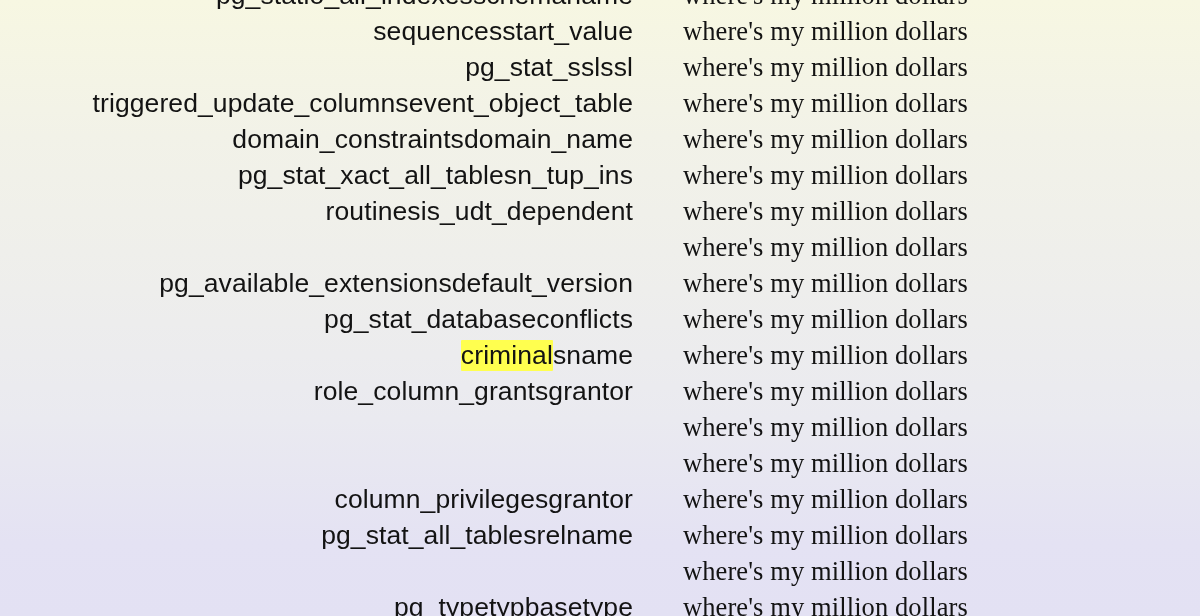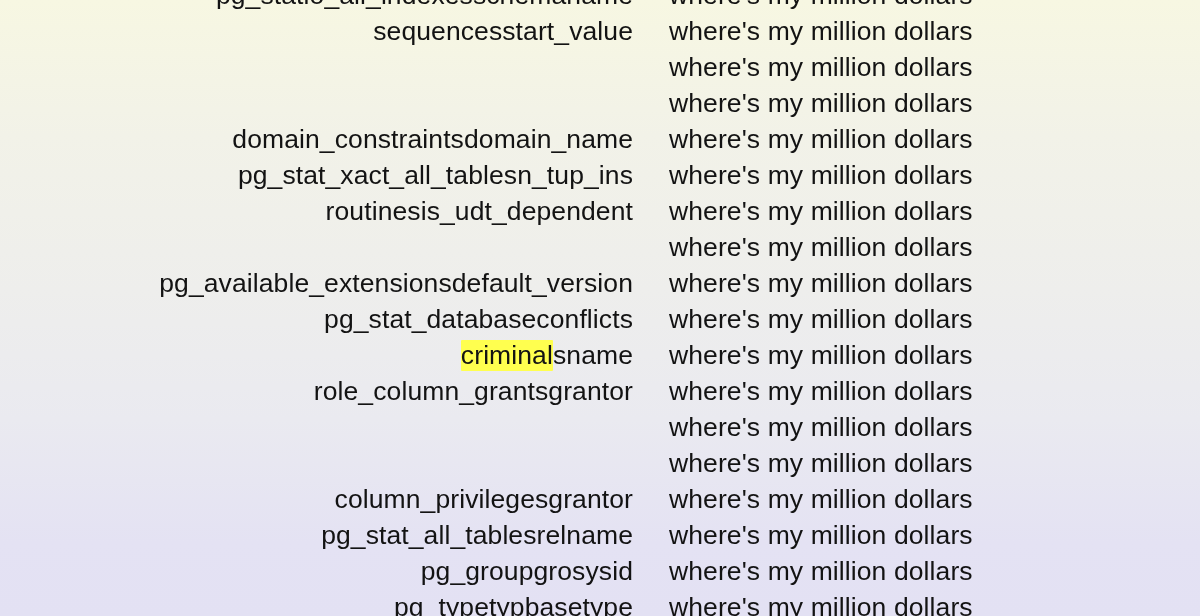--- a/index.html
+++ b/index.html
@@ -58,22 +58,23 @@
     width: 633px;
     text-align: right;
     direction: ltr;
   }
   .cell-name .inner {
     display: inline-block;
   }
 
   
   .cell-note {
-    left: 669px;
+    left: 683px;
     text-align: center;
+    font-family: Liberation Serif, serif;
   }
 
   .hl {
     background: #ffff4f;
     color: #131313;
     padding: 0 0 1px 0;
     border-radius: 1px;
     text-align: center;
   }
 </style>
@@ -84,23 +85,25 @@
   <div id="rows">
       <div class="row">
         <div class="cell cell-name"><span class="inner">pg_statio_all_indexesschemaname</span></div>
         <div class="cell cell-note">where's my million dollars</div>
       </div>
       <div class="row">
         <div class="cell cell-name"><span class="inner">sequencesstart_value</span></div>
         <div class="cell cell-note">where's my million dollars</div>
       </div>
       <div class="row">
+        <div class="cell cell-name"><span class="inner">pg_stat_sslssl</span></div>
         <div class="cell cell-note">where's my million dollars</div>
       </div>
       <div class="row">
+        <div class="cell cell-name"><span class="inner">triggered_update_columnsevent_object_table</span></div>
         <div class="cell cell-note">where's my million dollars</div>
       </div>
       <div class="row">
         <div class="cell cell-name"><span class="inner">domain_constraintsdomain_name</span></div>
         <div class="cell cell-note">where's my million dollars</div>
       </div>
       <div class="row">
         <div class="cell cell-name"><span class="inner">pg_stat_xact_all_tablesn_tup_ins</span></div>
         <div class="cell cell-note">where's my million dollars</div>
       </div>
@@ -135,21 +138,20 @@
       </div>
       <div class="row">
         <div class="cell cell-name"><span class="inner">column_privilegesgrantor</span></div>
         <div class="cell cell-note">where's my million dollars</div>
       </div>
       <div class="row">
         <div class="cell cell-name"><span class="inner">pg_stat_all_tablesrelname</span></div>
         <div class="cell cell-note">where's my million dollars</div>
       </div>
       <div class="row">
-        <div class="cell cell-name"><span class="inner">pg_groupgrosysid</span></div>
         <div class="cell cell-note">where's my million dollars</div>
       </div>
       <div class="row">
         <div class="cell cell-name"><span class="inner">pg_typetypbasetype</span></div>
         <div class="cell cell-note">where's my million dollars</div>
       </div>
     </div>
 </div>
 
 </body></html>

